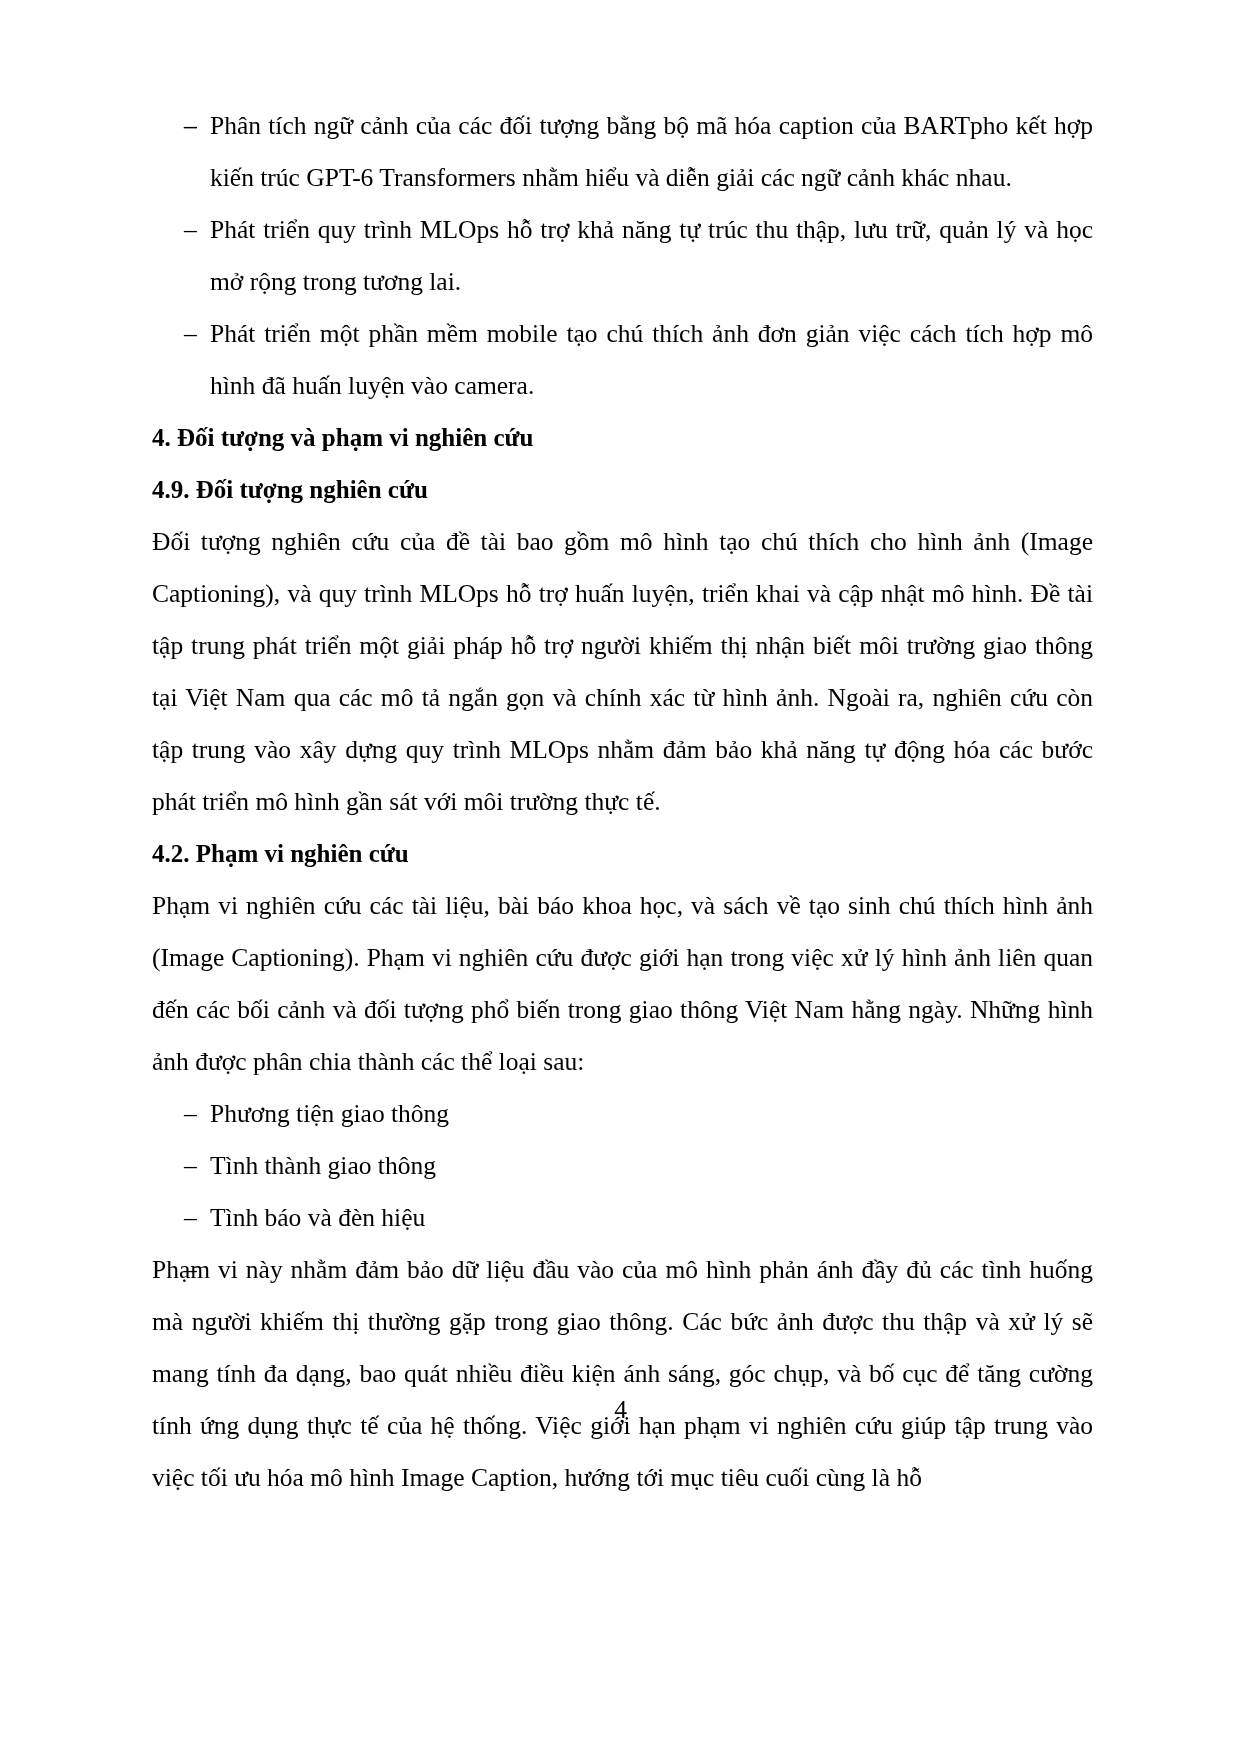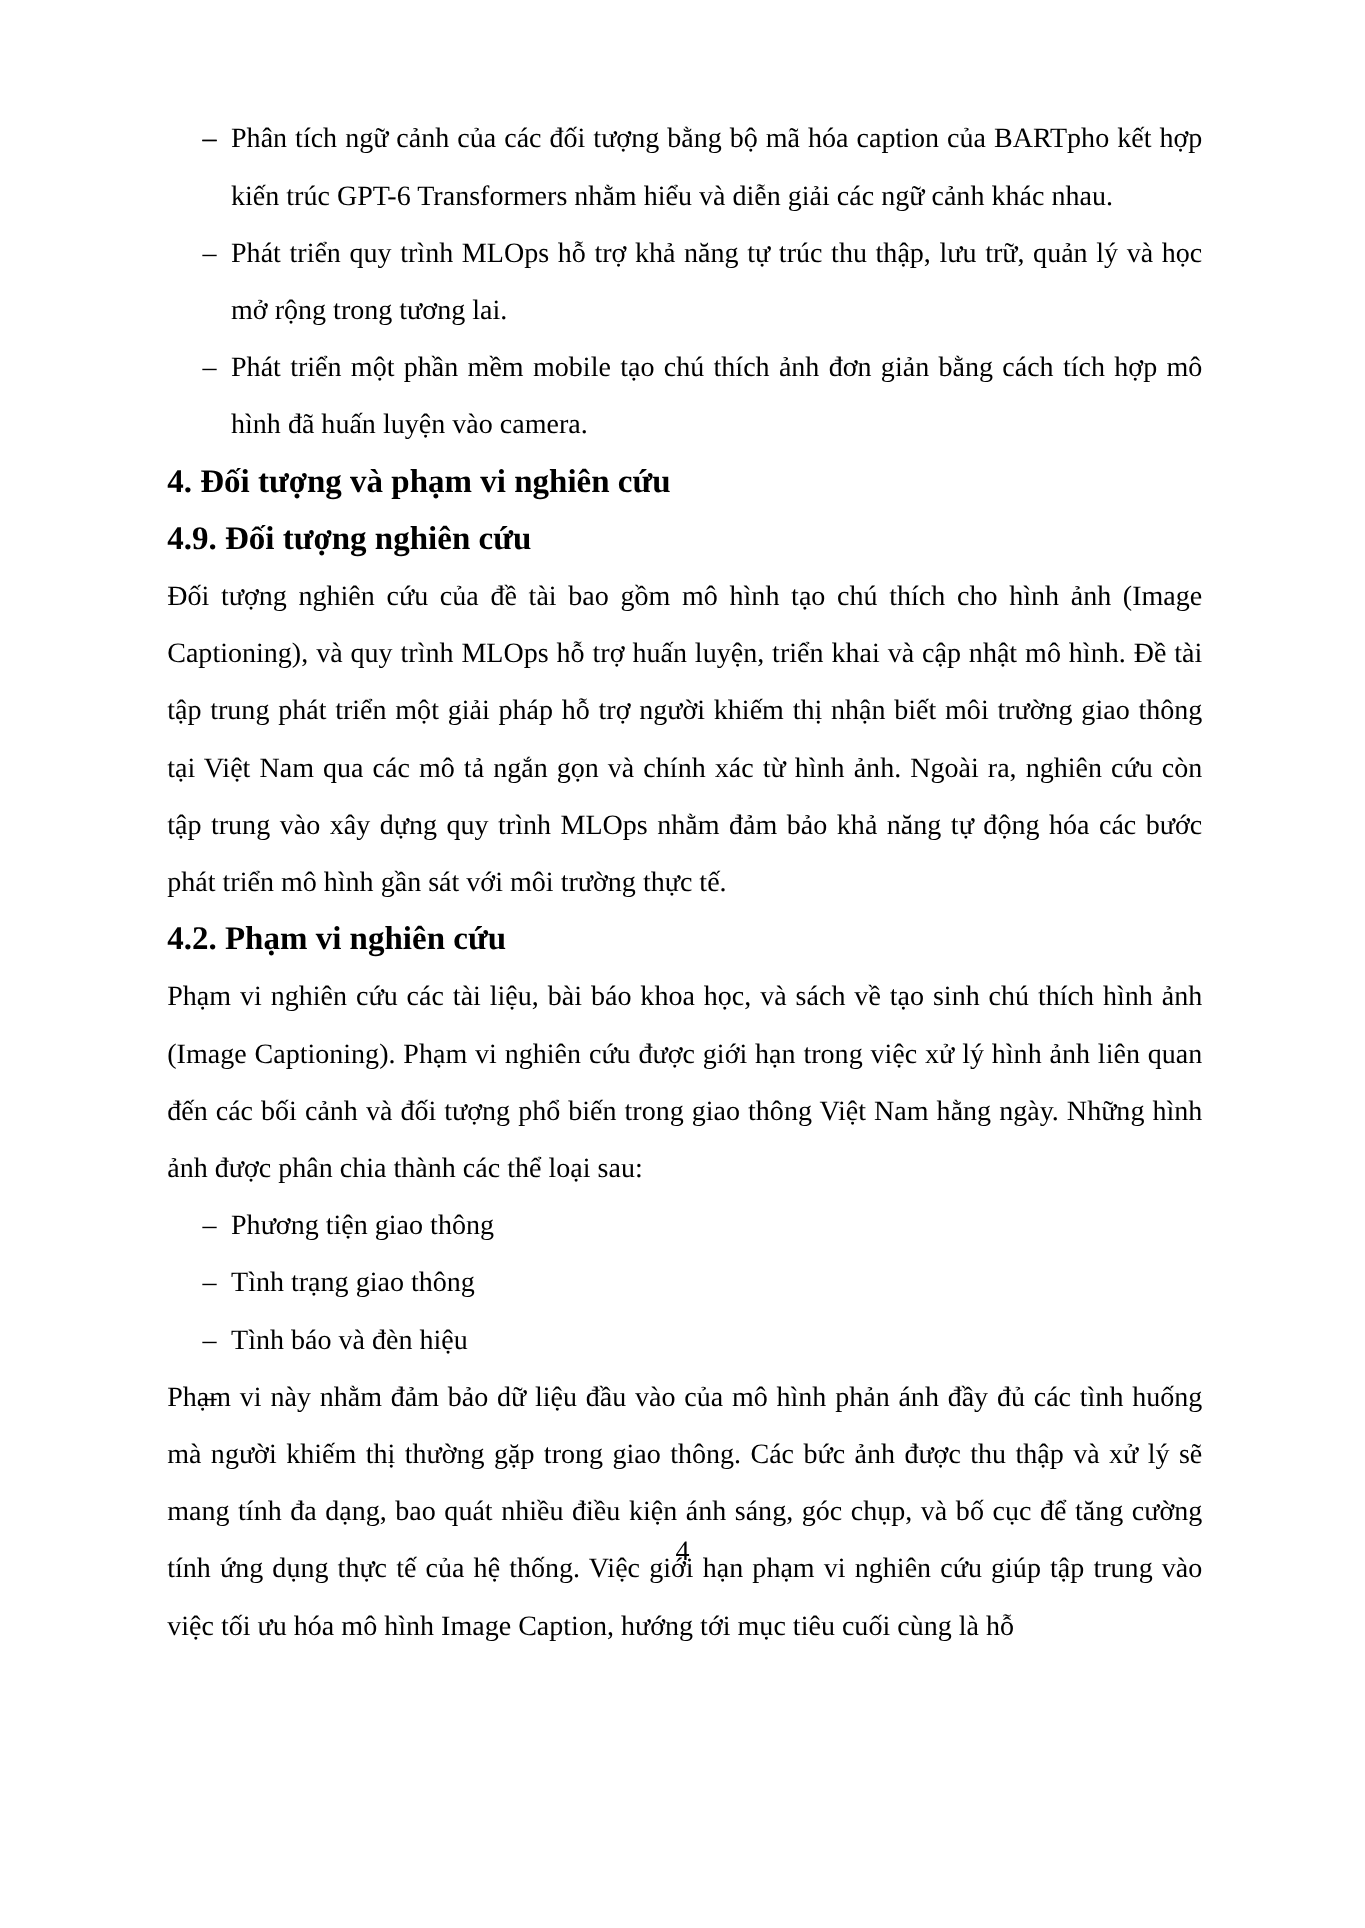--- a/index.html
+++ b/index.html
@@ -39,21 +39,21 @@
     padding-left: 58px;
     margin: 0;
     text-align: justify;
   }
   ul.dash-list > li .dash {
     position: absolute;
     left: 32px;
     top: 0;
   }
   h2.heading {
-    font-size: 30px;
+    font-size: 25px;
     line-height: 52px;
     font-weight: bold;
     margin: 0;
     text-align: left;
   }
   p.para {
     margin: 0;
     text-indent: 0;
   }
   .sub-dash-list > li {
@@ -86,42 +86,42 @@
       <li>
         <span class="dash">–</span>
         <span>Phân tích ngữ cảnh của các đối tượng bằng bộ mã hóa caption của BARTpho kết hợp kiến trúc GPT-6 Transformers nhằm hiểu và diễn giải các ngữ cảnh khác nhau.</span>
       </li>
       <li>
         <span class="dash">–</span>
         <span>Phát triển quy trình MLOps hỗ trợ khả năng tự trúc thu thập, lưu trữ, quản lý và học mở rộng trong tương lai.</span>
       </li>
       <li>
         <span class="dash">–</span>
-        <span>Phát triển một phần mềm mobile tạo chú thích ảnh đơn giản bằng cách tích hợp mô hình đã huấn luyện vào camera.</span>
+        <span>Phát triển một phần mềm mobile tạo chú thích ảnh đơn giản việc cách tích hợp mô hình đã huấn luyện vào camera.</span>
       </li>
     </ul>
 
     <h2 class="heading">4. Đối tượng và phạm vi nghiên cứu</h2>
 
     <h2 class="heading">4.9. Đối tượng nghiên cứu</h2>
 
     <p class="para">Đối tượng nghiên cứu của đề tài bao gồm mô hình tạo chú thích cho hình ảnh (Image Captioning), và quy trình MLOps hỗ trợ huấn luyện, triển khai và cập nhật mô hình. Đề tài tập trung phát triển một giải pháp hỗ trợ người khiếm thị nhận biết môi trường giao thông tại Việt Nam qua các mô tả ngắn gọn và chính xác từ hình ảnh. Ngoài ra, nghiên cứu còn tập trung vào xây dựng quy trình MLOps nhằm đảm bảo khả năng tự động hóa các bước phát triển mô hình gần sát với môi trường thực tế.</p>
 
     <h2 class="heading">4.2. Phạm vi nghiên cứu</h2>
 
     <p class="para">Phạm vi nghiên cứu các tài liệu, bài báo khoa học, và sách về tạo sinh chú thích hình ảnh (Image Captioning). Phạm vi nghiên cứu được giới hạn trong việc xử lý hình ảnh liên quan đến các bối cảnh và đối tượng phổ biến trong giao thông Việt Nam hằng ngày. Những hình ảnh được phân chia thành các thể loại sau:</p>
 
     <ul class="dash-list sub-dash-list">
       <li>
         <span class="dash">–</span>
         <span>Phương tiện giao thông</span>
       </li>
       <li>
         <span class="dash">–</span>
-        <span>Tình trạng giao thông</span>
+        <span>Tình thành giao thông</span>
       </li>
       <li>
         <span class="dash">–</span>
         <span>Tình báo và đèn hiệu</span>
       </li>
       <li>
         <span class="dash">–</span>
       </li>
     </ul>
 

